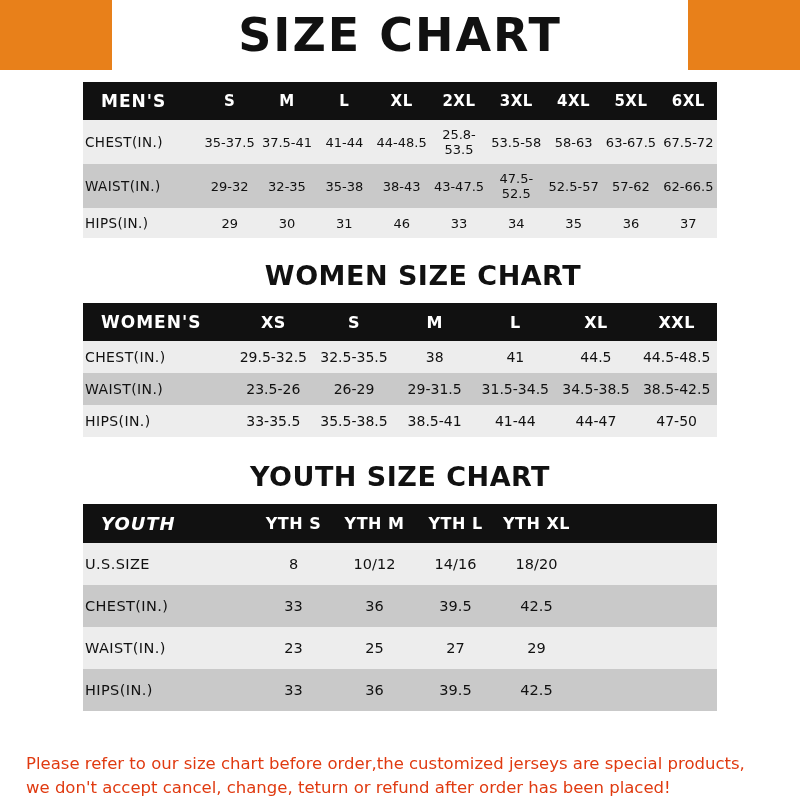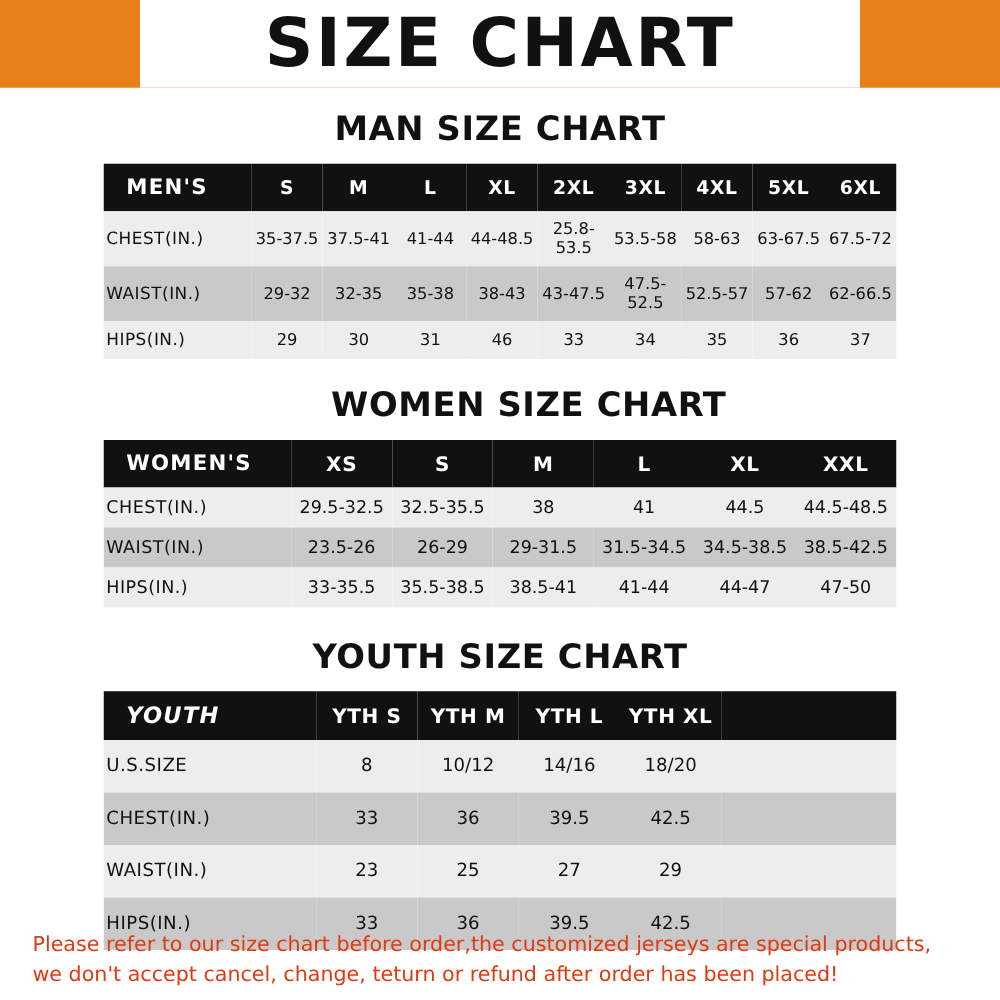--- a/index.html
+++ b/index.html
@@ -42,21 +42,21 @@
     background: #ffffff;
     height: 70px;
     width: 576px;
     display: flex;
     align-items: center;
     justify-content: center;
   }
   .banner-title {
     font-family: "DejaVu Sans", sans-serif;
     font-weight: bold;
-    font-size: 54px;
+    font-size: 46px;
     letter-spacing: 2px;
     color: #111111;
     line-height: 1;
     text-align: right;
   }
   
   .section-title {
     text-align: center;
     font-family: "DejaVu Sans", sans-serif;
     font-weight: bold;
@@ -123,21 +123,21 @@
 
   #women-table thead th { font-size: 16px; }
   #women-table thead th.row-label { font-size: 17px; }
   #women-table tbody td { font-size: 14px; padding: 8px 2px; }
 
   
   .footer-note {
     position: absolute;
     left: 0;
     right: 0;
-    bottom: 8px;
+    bottom: 0;
     padding: 0 26px;
     text-align: center;
     color: #e03a10;
     font-family: "DejaVu Sans", sans-serif;
     font-size: 16.5px;
     line-height: 1.45;
   }
   .footer-note .line { display: block; white-space: nowrap; }
   .footer-note .line.l1 { text-align: left; }
   .footer-note .line.l2 { text-align: left; }
@@ -148,21 +148,20 @@
 <div class="page">
 
   <div class="banner">
     <div class="side left"></div>
     <div class="title-plate">
       <div class="banner-title">SIZE CHART</div>
     </div>
     <div class="side right"></div>
   </div>
 
-  <div class="section-title" id="man-title">MAN SIZE CHART</div>
   <div class="table-wrap">
     <table class="size-table" id="man-table">
       <thead>
         <tr>
           <th class="row-label" style="width:118px">MEN'S</th>
           <th>S</th>
           <th>M</th>
           <th>L</th>
           <th>XL</th>
           <th>2XL</th>

